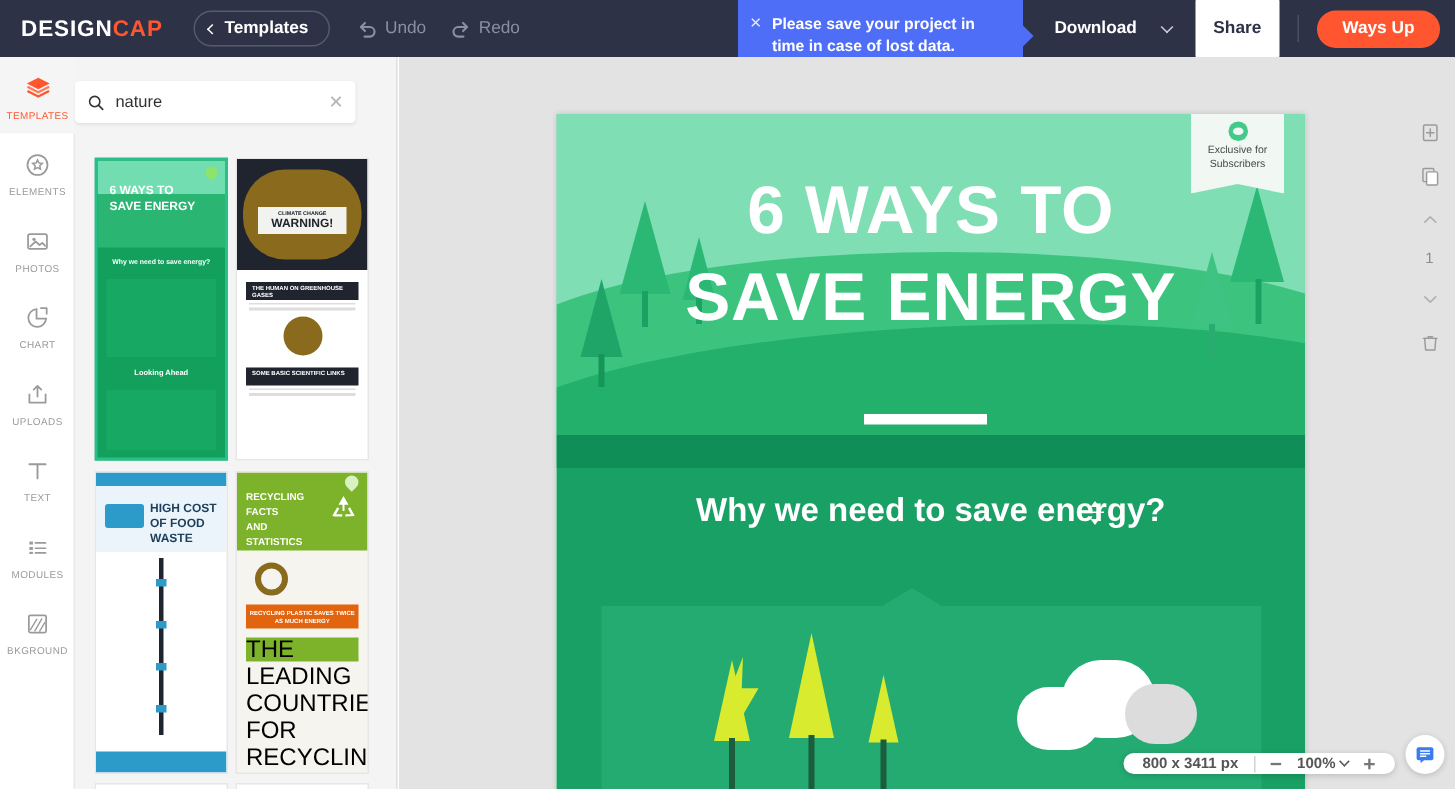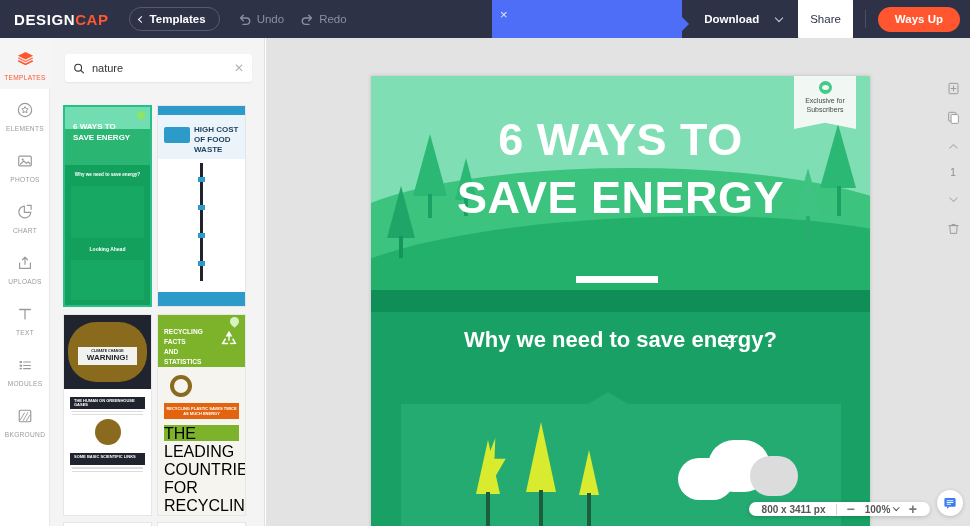--- a/index.html
+++ b/index.html
@@ -40,21 +40,21 @@
   .tb-text { color: #ffffff; font-size: 11.5px; font-weight: bold; padding: 0 8px; }
   .dl-wrap { display: flex; align-items: center; gap: 9px; margin-left: 16px; }
   .chev-down {
     display: inline-block; width: 6px; height: 6px;
     border-right: 1.6px solid #cfd2dd; border-bottom: 1.6px solid #cfd2dd;
     transform: rotate(45deg); margin-top: -3px;
   }
   .share-btn {
     margin-left: 16px; background: #ffffff; color: #2e3247;
     font-size: 11.5px; height: 40px; display: flex; align-items: center;
-    padding: 0 12px; border-radius: 2px;
+    padding: 0 12px; border-radius: 2px; font-weight: bold;
   }
   .vdiv { width: 1px; height: 18px; background: #4a4f66; margin: 0 12px; }
   .signup {
     background: #ff5630; color: #ffffff; font-size: 11.5px; font-weight: bold;
     height: 25px; display: flex; align-items: center; padding: 0 17px;
     border-radius: 13px; margin-right: 10px;
   }
 
   
   .tooltip {
@@ -82,21 +82,21 @@
   .rail-lbl { font-size: 6.6px; letter-spacing: .3px; color: #9a9a9a; }
   .rail-item.active .rail-lbl { color: #ff5630; }
   .rail-ico { width: 20px; height: 20px; display: flex; align-items: center; justify-content: center; }
 
   
   .panel {
     position: absolute; left: 50px; top: 38px; width: 215px; height: 488px;
     background: #f4f4f4; border-right: 1px solid #e0e0e0;
   }
   .search {
-    position: absolute; left: 15px; top: 16px; width: 187px; height: 28px;
+    position: absolute; left: 0; top: 16px; width: 187px; height: 28px;
     background: #ffffff; border-radius: 3px; display: flex; align-items: center;
     padding: 0 8px; box-shadow: 0 1px 2px rgba(0,0,0,.07);
   }
   .search input {
     flex: 1; border: none; outline: none; font-size: 11px; color: #333;
     font-family: "Liberation Sans", sans-serif; margin-left: 7px;
   }
   .x-btn { color: #b5b5b5; font-size: 12px; line-height: 12px; }
   .meta {
     position: absolute; left: 15px; top: 52px; width: 187px;
@@ -301,20 +301,21 @@
         <span class="chev-down"></span>
       </div>
       <div class="share-btn">Share</div>
       <div class="vdiv"></div>
       <div class="signup">Ways Up</div>
     </div>
   </div>
 
   <div class="tooltip">
     <div class="tip-x">×</div>
+    <div class="tip-msg">Please save your project in time in case of lost data.</div>
   </div>
 
   <div class="rail">
 
     <div class="rail-item active">
       <span class="rail-ico">
         <svg width="19" height="19" viewBox="0 0 20 20">
           <path d="M10 2 L18 6 L10 10 L2 6 Z" fill="#ff5630"></path>
           <path d="M10 11.2 L17.2 7.6 L18 9 L10 13 L2 9 L2.8 7.6 Z" fill="#ff7a5c"></path>
           <path d="M10 14.2 L17.2 10.6 L18 12 L10 16 L2 12 L2.8 10.6 Z" fill="#ff5630"></path>
@@ -416,58 +417,58 @@
           <div class="ttl">
             <span>6 WAYS TO</span><br>
             <span>SAVE ENERGY</span>
           </div>
         </div>
         <div class="sub">Why we need to save energy?</div>
         <div class="box"></div>
         <div class="sec">Looking Ahead</div>
         <div class="box2"></div>
         <div class="sec">6 Ways to Save Energy</div>
+      </div>
+
+      <div class="thumb t2">
+        <div class="hd">
+          <div class="blob"></div>
+          <div class="sign">
+            <div class="sgn1">CLIMATE CHANGE</div>
+            <div class="sgn2">WARNING!</div>
+          </div>
+        </div>
+        <div class="bar">
+            <div class="bt">THE HUMAN ON GREENHOUSE GASES</div>
+          </div>
+        <div class="ln"></div>
+        <div class="ln"></div>
+        <div class="circ"></div>
+        <div class="bar">
+            <div class="bt">SOME BASIC SCIENTIFIC LINKS</div>
+          </div>
+        <div class="ln"></div>
+        <div class="ln"></div>
       </div>
 
       <div class="thumb t3">
         <div class="top"></div>
         <div class="hd">
           <div class="bin"></div>
           <div class="ttl">HIGH COST OF FOOD WASTE</div>
         </div>
         <div class="spine">
           <div class="nd" style="top:14px"></div>
           <div class="nd" style="top:42px"></div>
           <div class="nd" style="top:70px"></div>
           <div class="nd" style="top:98px"></div>
         </div>
         <div class="bot"></div>
       </div>
 
-      <div class="thumb t2">
-        <div class="hd">
-          <div class="blob"></div>
-          <div class="sign">
-            <div class="sgn1">CLIMATE CHANGE</div>
-            <div class="sgn2">WARNING!</div>
-          </div>
-        </div>
-        <div class="bar">
-            <div class="bt">THE HUMAN ON GREENHOUSE GASES</div>
-          </div>
-        <div class="ln"></div>
-        <div class="ln"></div>
-        <div class="circ"></div>
-        <div class="bar">
-            <div class="bt">SOME BASIC SCIENTIFIC LINKS</div>
-          </div>
-        <div class="ln"></div>
-        <div class="ln"></div>
-      </div>
-
       <div class="thumb t4">
         <div class="hd">
           <div class="drop"></div>
           <div class="ttl">
             <span>RECYCLING FACTS</span><br>
             <span>AND STATISTICS</span>
           </div>
           <svg class="rcy" viewBox="0 0 24 24">
             <path d="M12 2 L16 9 L12.8 9 L12.8 14 L11.2 14 L11.2 9 L8 9 Z" fill="#ffffff"></path>
             <path d="M3 18 L7 11 L8.6 12 L6 16.6 L11 16.6 L11 18.4 L5 18.4 Z" fill="#ffffff"></path>

